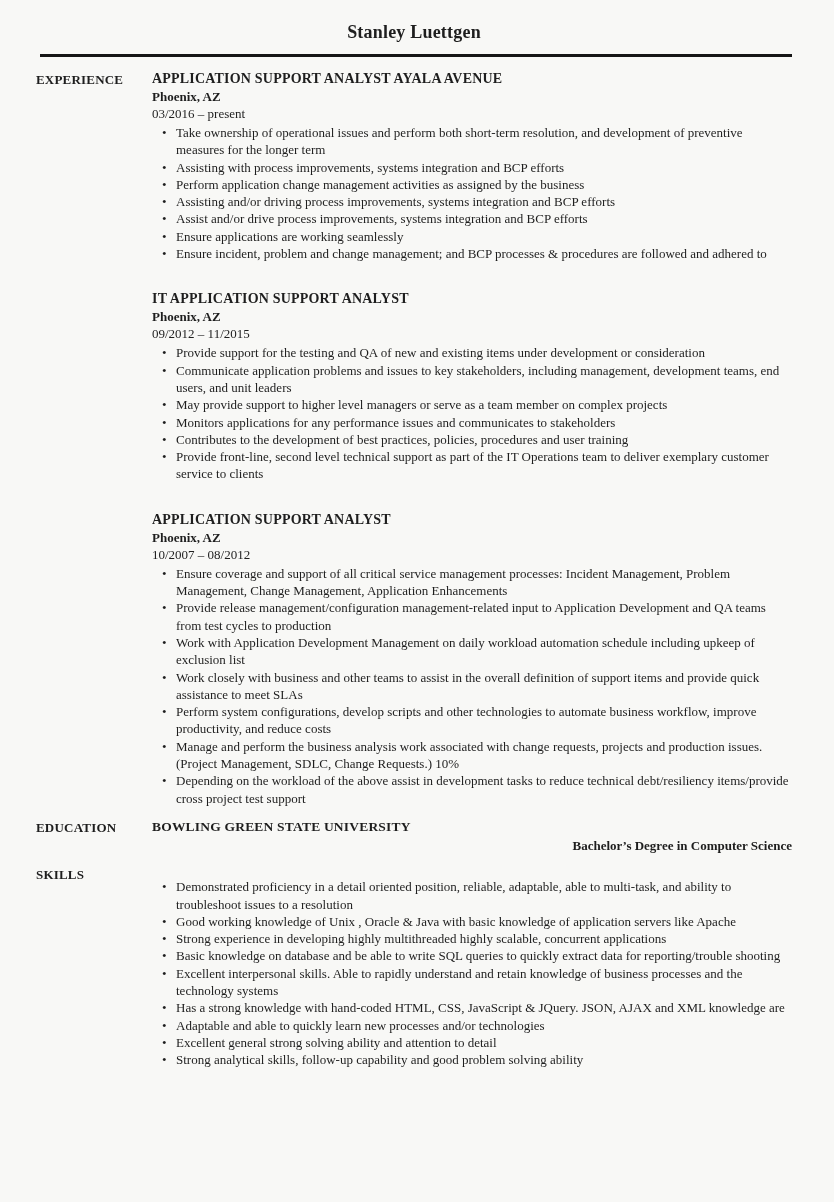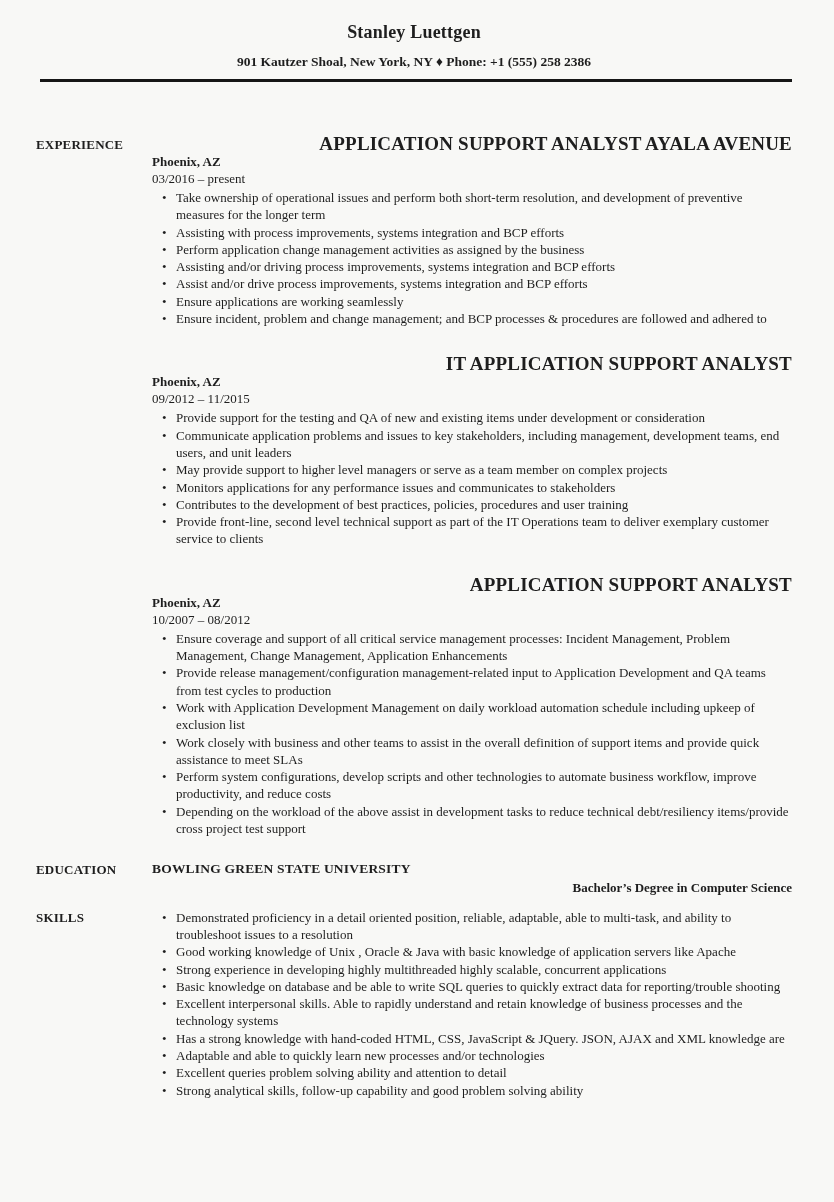--- a/index.html
+++ b/index.html
@@ -41,38 +41,36 @@
     background: #161616;
     border: 0;
     margin: 0 0 0 4px;
   }
   
   main { padding-top: 12px; }
   .row {
     display: grid;
     grid-template-columns: 116px 1fr;
     align-items: start;
-    margin-top: 40px;
   }
   .section-label {
     font-weight: bold;
     font-size: 13px;
     line-height: 16px;
     padding-top: 3px;
     letter-spacing: 0.2px;
   }
   
   .job { margin-bottom: 27px; }
   .job:last-child { margin-bottom: 0; }
   .job-title {
     font-weight: bold;
-    font-size: 19px;
+    font-size: 14px;
     line-height: 20px;
     letter-spacing: 0.2px;
-    text-align: right;
   }
   .job-location {
     font-weight: bold;
     font-size: 13px;
     line-height: 16px;
   }
   .job-dates {
     font-size: 13px;
     line-height: 17px;
   }
@@ -88,45 +86,44 @@
     position: relative;
     padding-left: 24px;
   }
   ul.bullets li::before {
     content: "\2022";
     position: absolute;
     left: 10px;
     top: 0;
   }
   
-  .section-education { margin-top: 22px; }
+  .section-education { margin-top: 10px; }
   .school {
     font-weight: bold;
     font-size: 13.5px;
     line-height: 20px;
     letter-spacing: 0.2px;
   }
   .degree {
     font-weight: bold;
     font-size: 13px;
     line-height: 17.3px;
     text-align: right;
   }
   .section-skills { margin-top: 12px; }
-  .section-skills ul.bullets { margin-top: 0; }
+  .section-skills ul.bullets { margin-top: 12px; }
   .section-skills .section-label { padding-top: 1px; }
 </style>
 </head>
 <body>
 
 <div class="page">
 
   <header>
     <h1 class="name">Stanley Luettgen</h1>
-    <div class="contact">901 Kautzer Shoal, New York, NY ♦ Phone: +1 (555) 258 2386</div>
     <hr class="rule">
   </header>
 
   <main>
 
     <section class="row section-experience">
       <aside class="section-label">EXPERIENCE</aside>
       <div class="section-content">
 
         <article class="job">
@@ -161,20 +158,21 @@
         <article class="job">
           <div class="job-title">APPLICATION SUPPORT ANALYST</div>
           <div class="job-location">Phoenix, AZ</div>
           <div class="job-dates">10/2007 – 08/2012</div>
           <ul class="bullets">
             <li>Ensure coverage and support of all critical service management processes: Incident Management, Problem Management, Change Management, Application Enhancements</li>
             <li>Provide release management/configuration management-related input to Application Development and QA teams from test cycles to production</li>
             <li>Work with Application Development Management on daily workload automation schedule including upkeep of exclusion list</li>
             <li>Work closely with business and other teams to assist in the overall definition of support items and provide quick assistance to meet SLAs</li>
             <li>Perform system configurations, develop scripts and other technologies to automate business workflow, improve productivity, and reduce costs</li>
+            <li>Manage and perform the business analysis work associated with change requests, projects and production issues. (Project Management, SDLC, Change Requests.) 10%</li>
             <li>Depending on the workload of the above assist in development tasks to reduce technical debt/resiliency items/provide cross project test support</li>
           </ul>
         </article>
 
       </div>
     </section>
 
     <section class="row section-education">
       <aside class="section-label">EDUCATION</aside>
       <div class="section-content">
@@ -187,20 +185,20 @@
       <aside class="section-label">SKILLS</aside>
       <div class="section-content">
         <ul class="bullets">
           <li>Demonstrated proficiency in a detail oriented position, reliable, adaptable, able to multi-task, and ability to troubleshoot issues to a resolution</li>
           <li>Good working knowledge of Unix , Oracle &amp; Java with basic knowledge of application servers like Apache</li>
           <li>Strong experience in developing highly multithreaded highly scalable, concurrent applications</li>
           <li>Basic knowledge on database and be able to write SQL queries to quickly extract data for reporting/trouble shooting</li>
           <li>Excellent interpersonal skills. Able to rapidly understand and retain knowledge of business processes and the technology systems</li>
           <li>Has a strong knowledge with hand-coded HTML, CSS, JavaScript &amp; JQuery. JSON, AJAX and XML knowledge are</li>
           <li>Adaptable and able to quickly learn new processes and/or technologies</li>
-          <li>Excellent queries problem solving ability and attention to detail</li>
+          <li>Excellent general strong solving ability and attention to detail</li>
           <li>Strong analytical skills, follow-up capability and good problem solving ability</li>
         </ul>
       </div>
     </section>
 
   </main>
 </div>
 
 </body></html>

